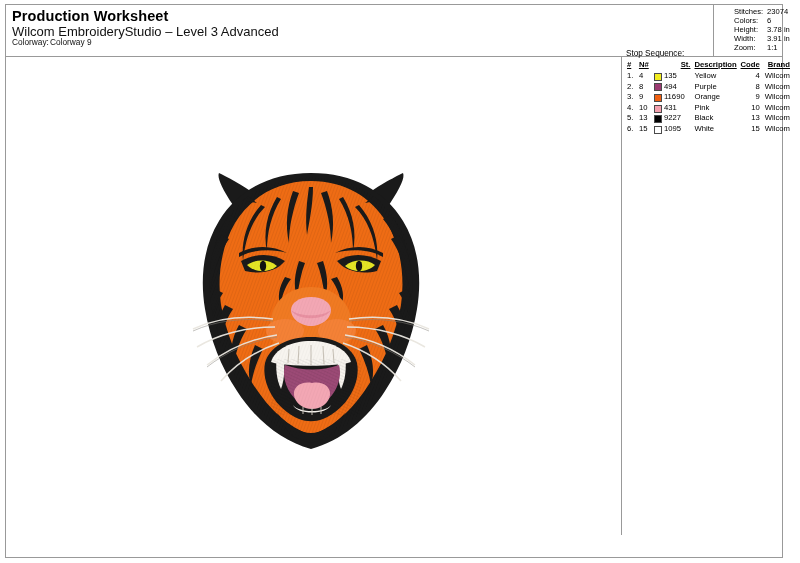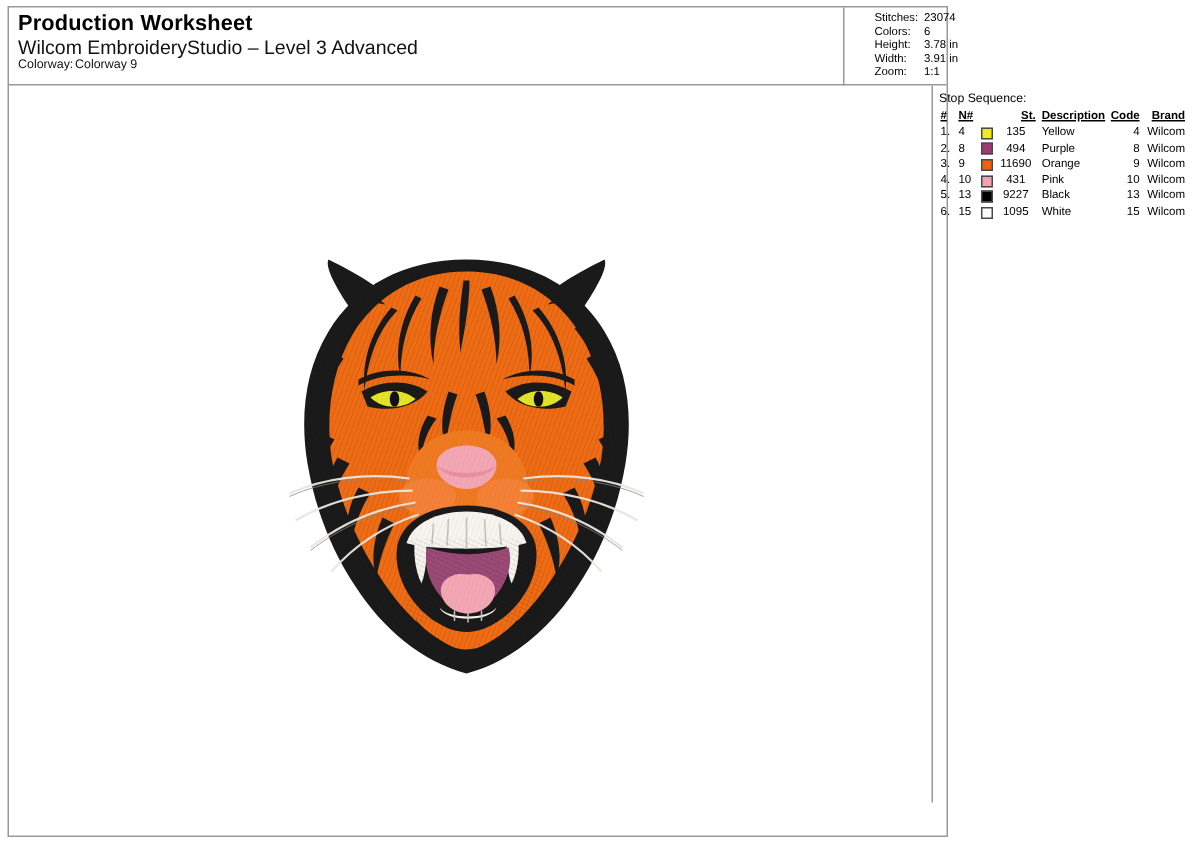--- a/index.html
+++ b/index.html
@@ -13,21 +13,21 @@
     font-family: "Liberation Sans", sans-serif;
     color: #000000;
     overflow: hidden;
     position: relative;
   }
 
   .sheet {
     position: absolute;
     left: 5px;
     top: 4px;
-    width: 627px;
+    width: 778px;
     height: 554px;
     border: 1px solid #999999;
     box-sizing: border-box;
     background: #ffffff;
   }
 
   
   .header-band {
     position: absolute;
     left: 0;
@@ -100,21 +100,21 @@
     top: 52px;
     width: 0;
     height: 478px;
     border-left: 1px solid #999999;
   }
 
   
   .right-panel {
     position: absolute;
     left: 616px;
-    top: 52px;
+    top: 40px;
     width: 173px;
     height: 478px;
     box-sizing: border-box;
     padding: 3px 3px 0 4px;
   }
 
   .panel-title {
     font-size: 8.2px;
     line-height: 11px;
     margin-bottom: 1px;
@@ -133,21 +133,21 @@
     white-space: nowrap;
   }
   table.seq td {
     padding: 0 1px;
     line-height: 10.6px;
     white-space: nowrap;
   }
   .c-idx   { text-align: left;  width: 12px; }
   .c-need  { text-align: left;  width: 15px; }
   .c-sw    { width: 11px; padding: 0 !important; }
-  .c-st    { text-align: center; width: 30px; }
+  .c-st    { text-align: left; width: 30px; }
   .c-desc  { text-align: left;  padding-left: 3px !important; }
   .c-code  { text-align: right; width: 22px; }
   .c-brand { text-align: right; width: 30px; padding-right: 2px !important; }
 
   th.c-idx, th.c-need { text-align: left; }
   th.c-sw { text-decoration: none; }
   th.c-st { text-align: right; }
   th.c-desc { text-align: left; padding-left: 3px !important; margin-left: 17px; }
   th.c-code { text-align: right; }
   th.c-brand { text-align: right; }

